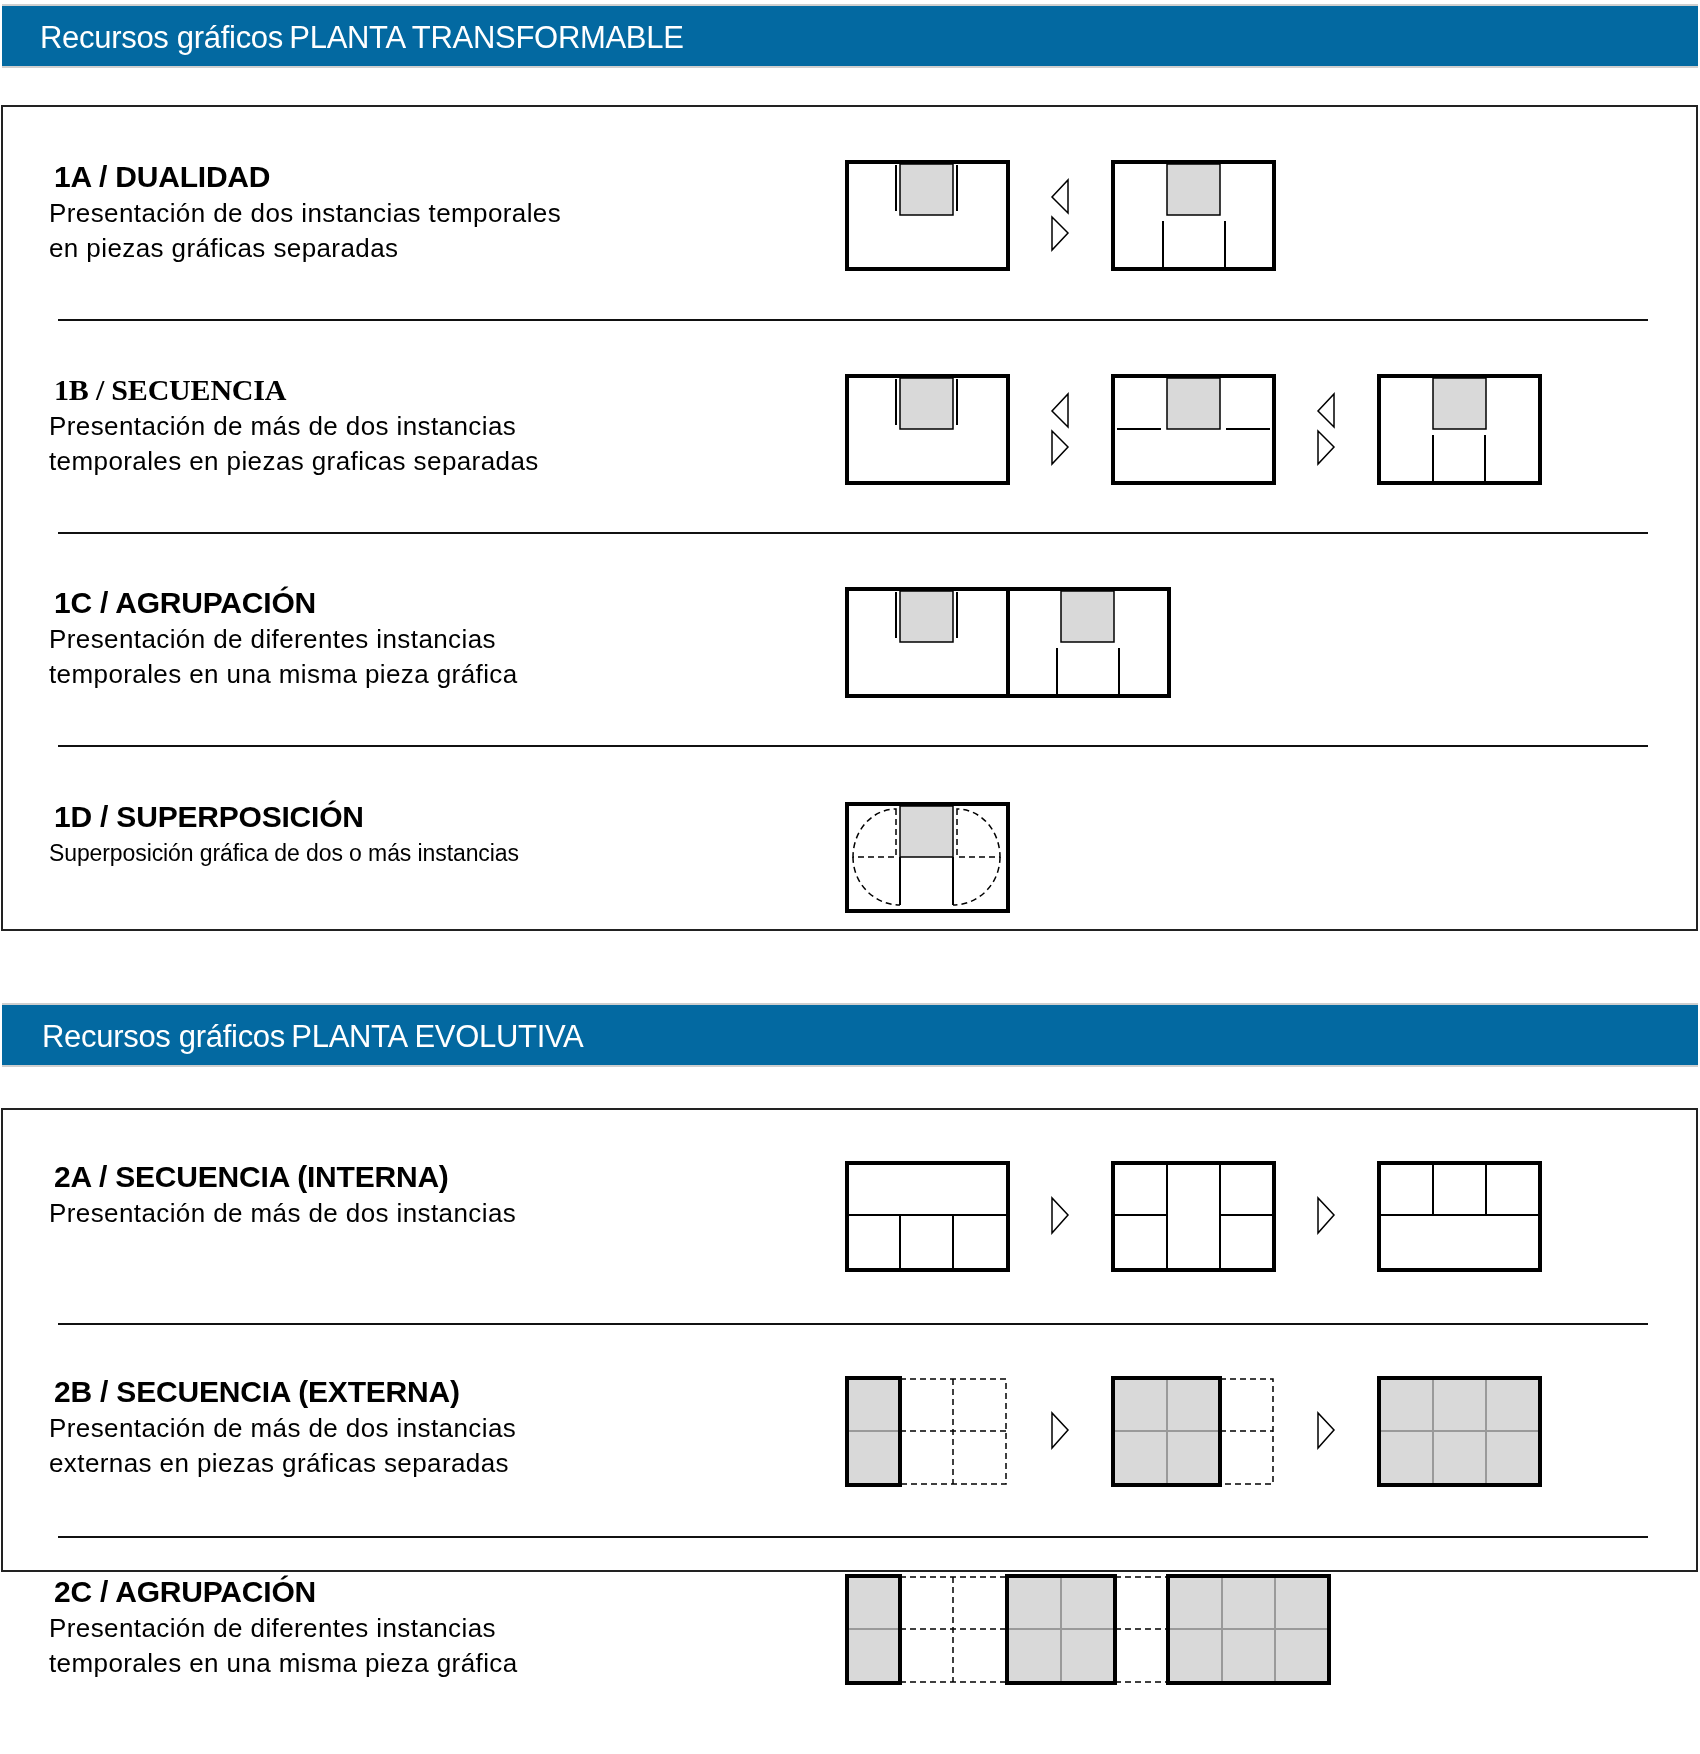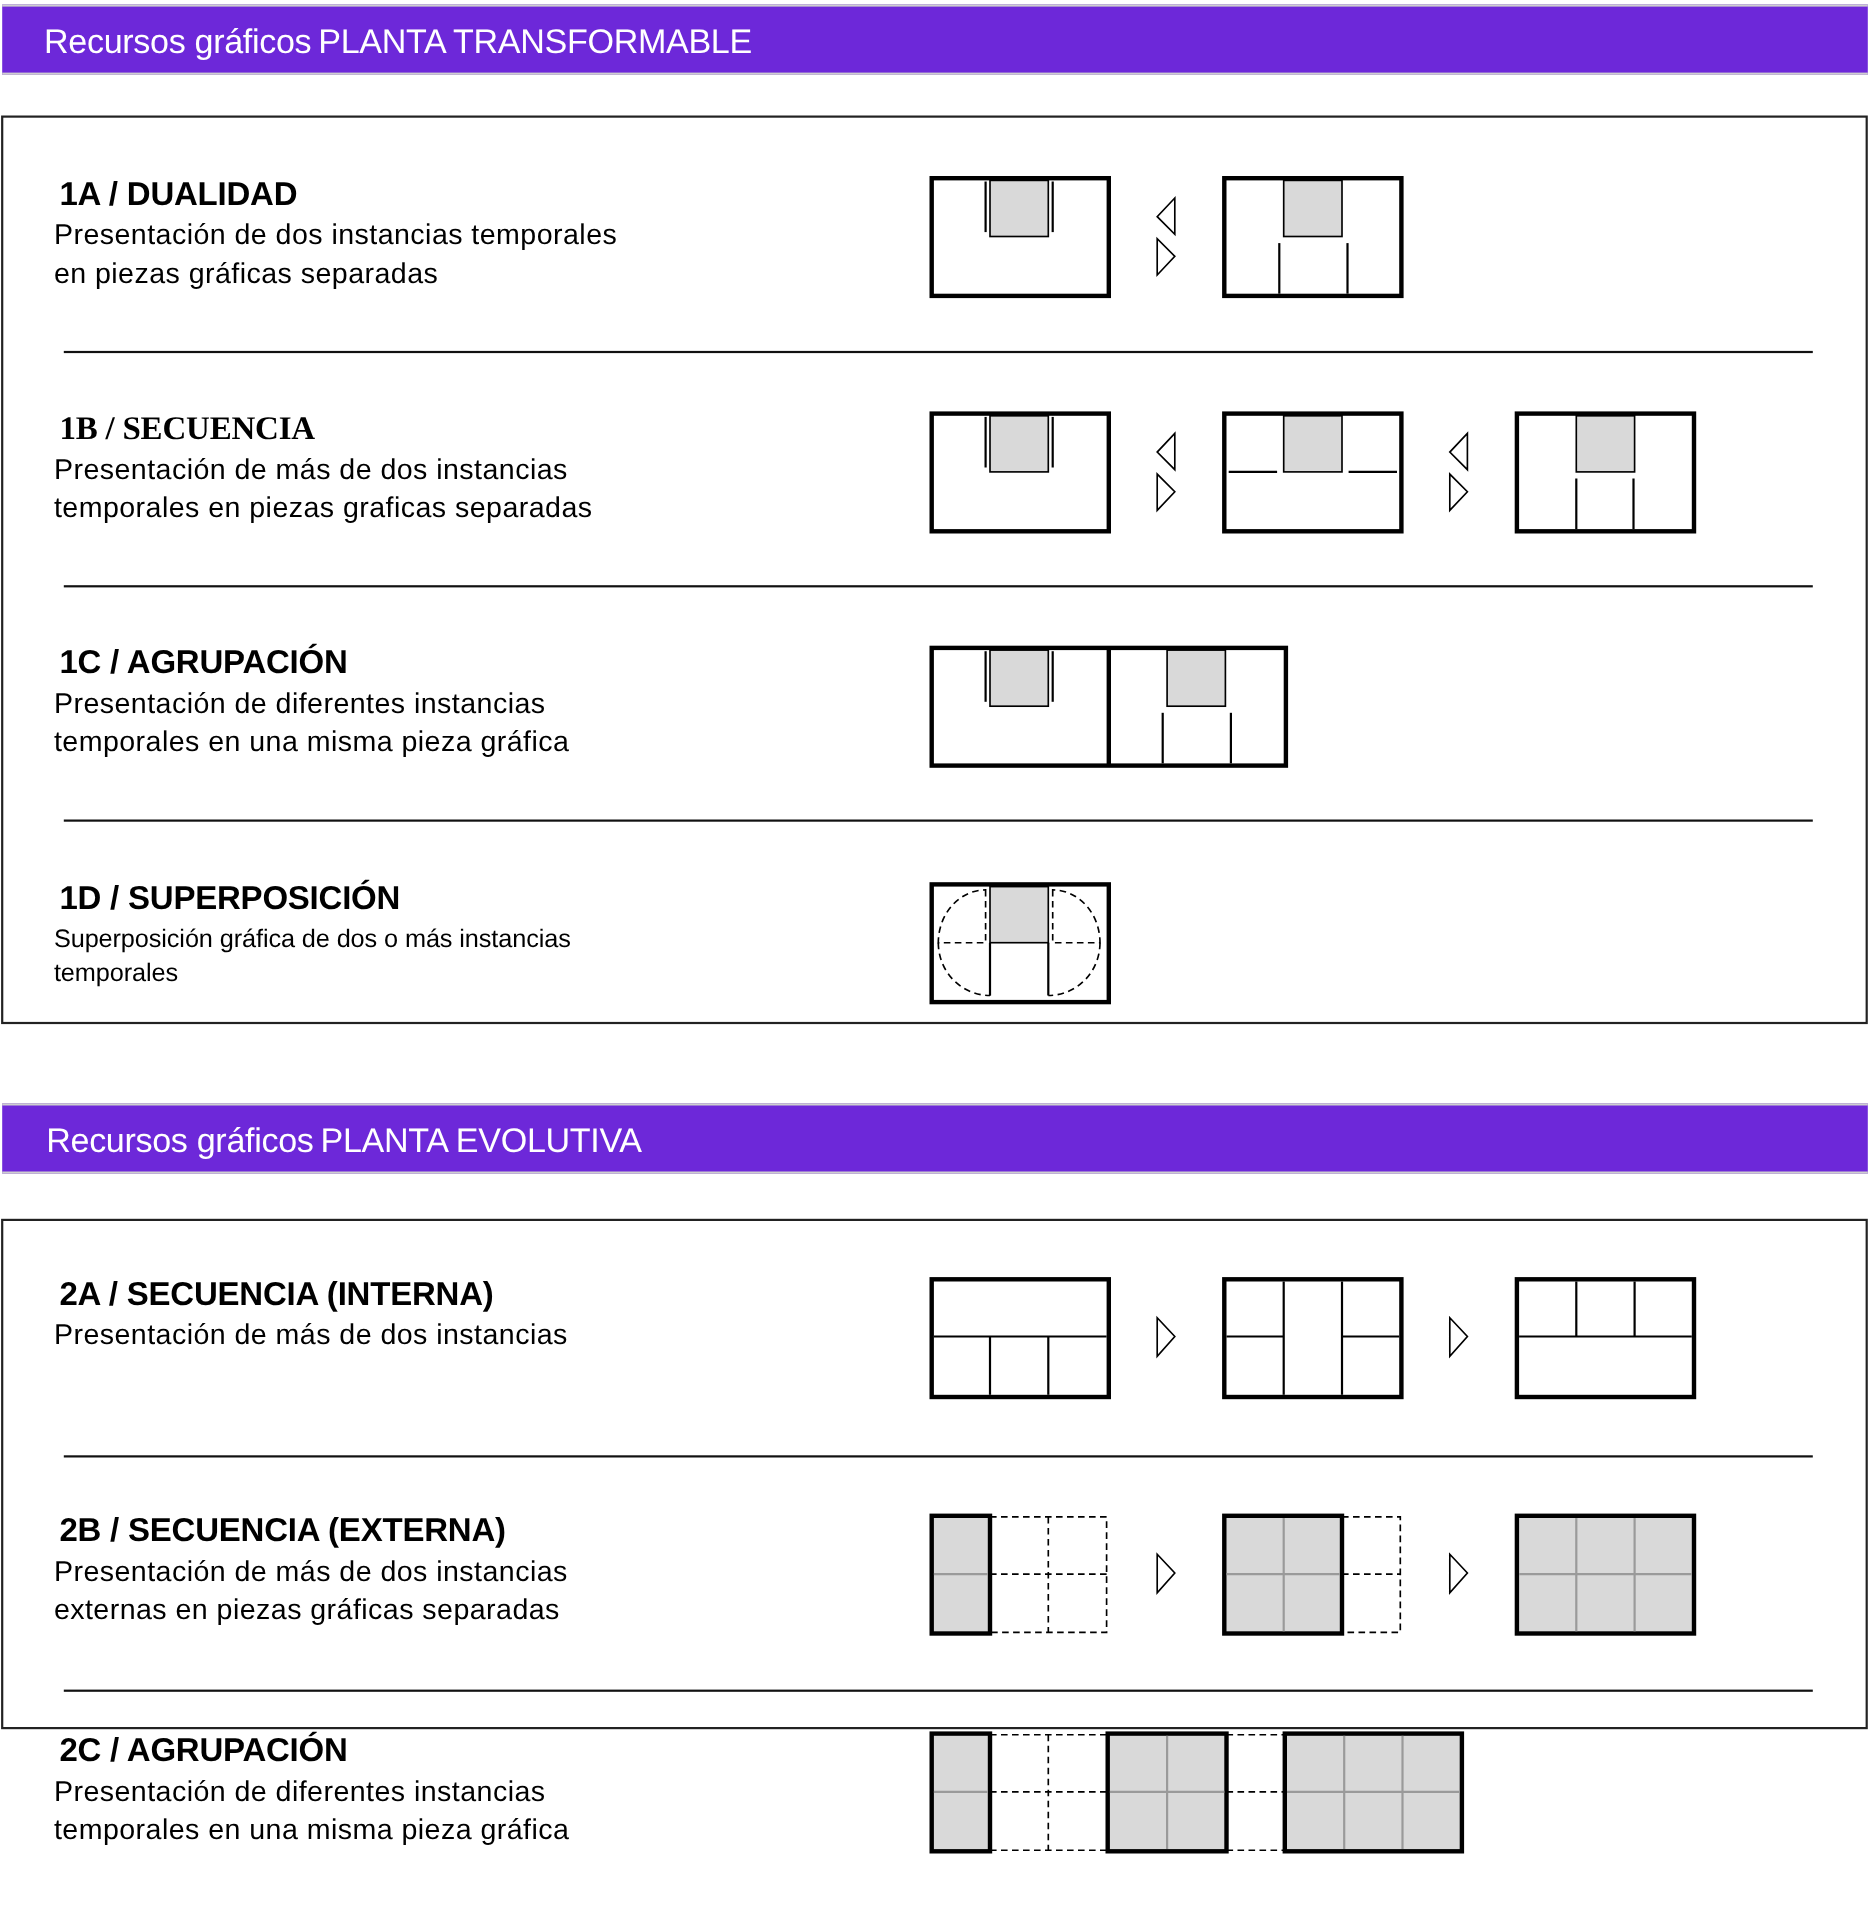--- a/index.html
+++ b/index.html
@@ -1,18 +1,18 @@
 <!DOCTYPE html>
 <html><head>
 <meta charset="utf-8">
 <style>
   html, body { margin:0; padding:0; background:#ffffff; }
   body { width:1700px; height:1754px; position:relative; overflow:hidden;
          font-family:"Liberation Sans", sans-serif; color:#000; }
-  .banner { position:absolute; left:2px; width:1696px; height:64px; background:#6d28d9;
+  .banner { position:absolute; left:2px; width:1696px; height:64px; background:#0369a1;
             border-top:2px solid #cfcfcf; border-bottom:2px solid #cfcfcf; box-sizing:border-box; }
   .banner-title { position:absolute; left:38px; top:14px; font-size:31px; color:#ffffff;
                   letter-spacing:-0.3px; white-space:nowrap; }
   .panel { position:absolute; left:1px; width:1697px; border:2px solid #222; box-sizing:border-box; background:#fff; }
   .row { position:absolute; left:0; width:100%; }
   .row-title { position:absolute; left:51px; font-size:30px; font-weight:bold; white-space:nowrap; letter-spacing:-0.2px; }
   .row-desc { position:absolute; left:46px; font-size:26px; line-height:35px; white-space:nowrap; letter-spacing:0.4px; }
   .row-desc.tight { font-size:23px; line-height:31px; letter-spacing:-0.1px; }
   .divider { position:absolute; left:55px; width:1590px; height:0; border-top:2px solid #111; }
   svg.fig { position:absolute; overflow:visible; }
@@ -111,21 +111,20 @@
         <line x1="274" y1="62" x2="274" y2="108" stroke-width="2"></line>
       </g>
     </svg>
     <div class="divider" style="top:212px;"></div>
   </div>
 
   <div class="row" style="top:639px;">
     <div class="row-title" style="top:54px;">1D / SUPERPOSICIÓN</div>
     <div class="row-desc tight" style="top:92px;">
       <div>Superposición gráfica de dos o más instancias</div>
-      <div>temporales</div>
     </div>
     <svg class="fig" style="left:842px; top:55px;" width="170" height="115">
       <g fill="none" stroke="#000">
         <rect x="2" y="3" width="161" height="107" stroke-width="4"></rect>
         <rect x="55" y="5" width="53" height="51" fill="#d9d9d9" stroke-width="1.5"></rect>
 
         <path d="M51,8 L51,56 L8,56 A43,48 0 0 1 51,8 Z" stroke-width="1.5" stroke-dasharray="6,4"></path>
         <path d="M55,104 L55,56 M8,56 A47,48 0 0 0 55,104" stroke-width="1.5" stroke-dasharray="6,4"></path>
         <line x1="55" y1="56" x2="55" y2="104" stroke-width="2"></line>
 

